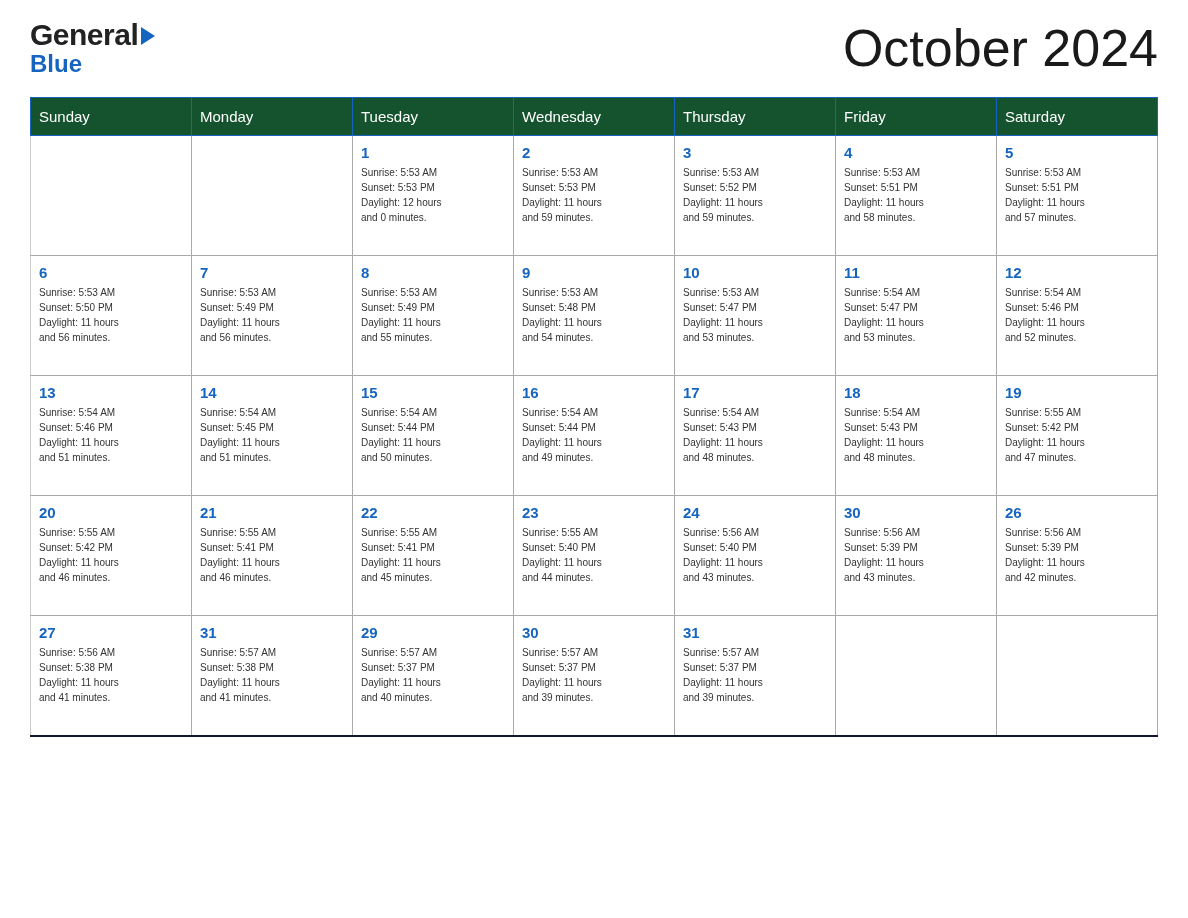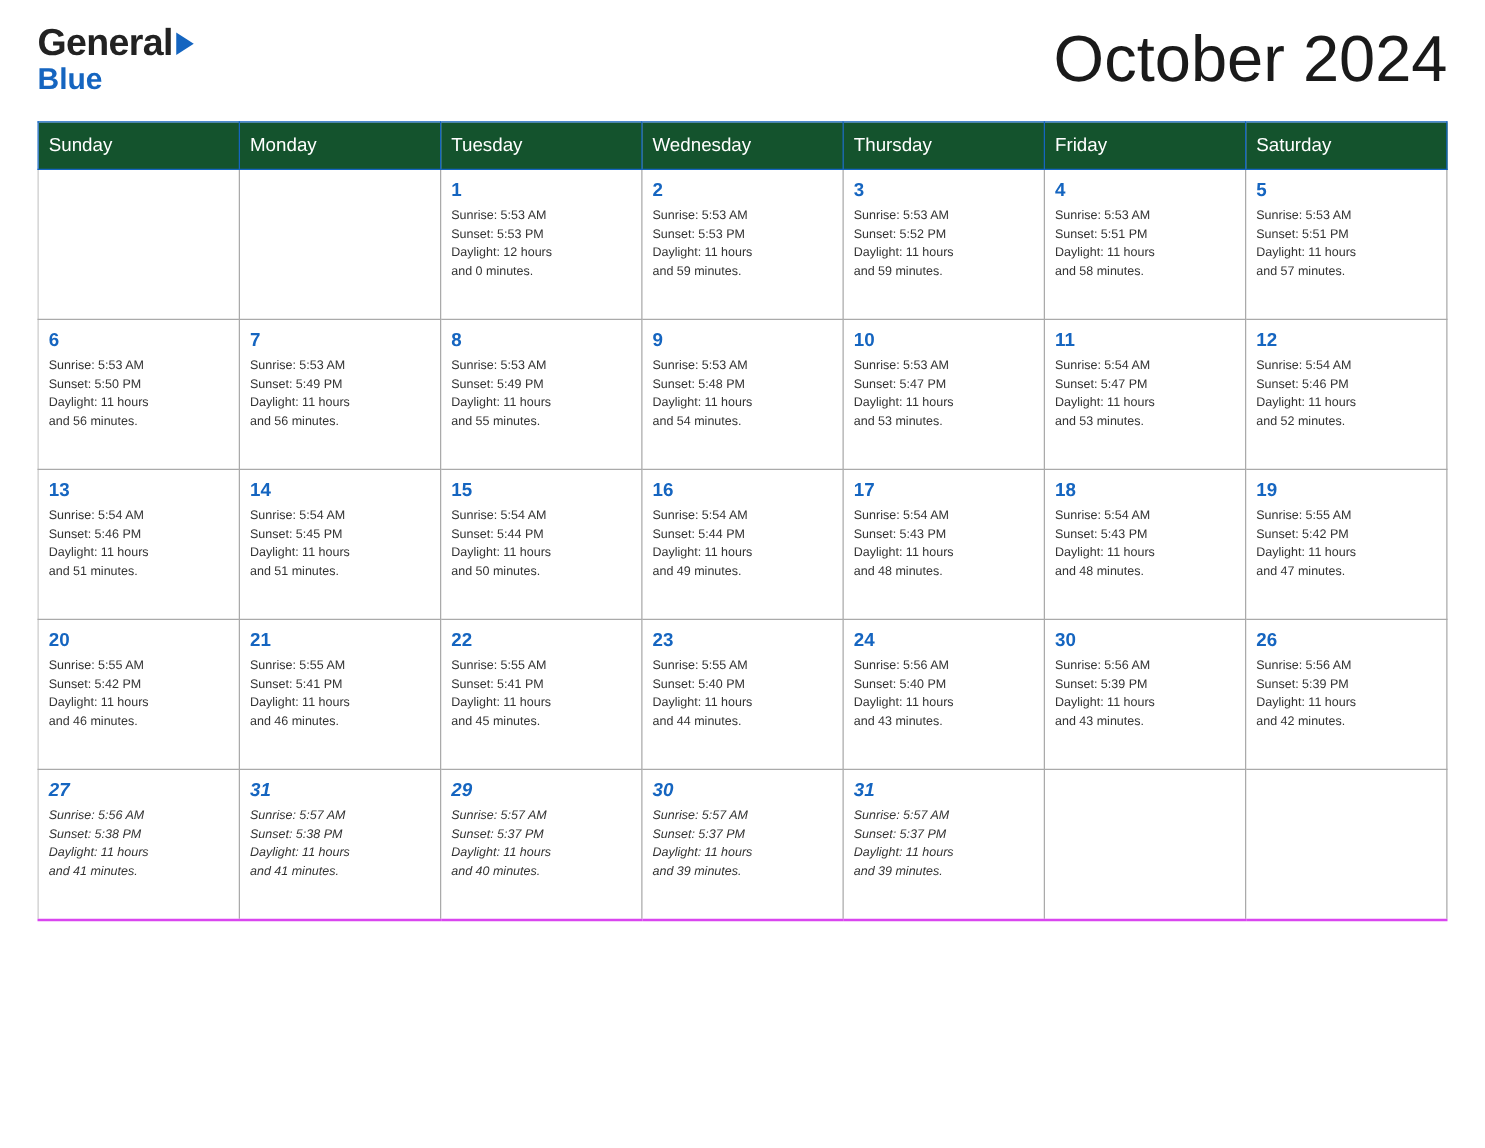--- a/index.html
+++ b/index.html
@@ -64,22 +64,21 @@
       font-weight: bold;
       margin-bottom: 4px;
       display: block;
     }
     .day-info {
       color: #333;
       font-size: 10px;
       line-height: 1.5;
     }
     tbody tr:last-child td {
-      border-bottom: 2px solid #d946ef;
-      font-style: italic;
+      border-bottom: 2px solid #0f172a;
     }
     tbody tr td:first-child {
       border-left: 1px solid #ccc;
     }
     .logo-text-group {
       display: flex;
       flex-direction: column;
     }
     .logo-line1 {
       font-size: 30px;

